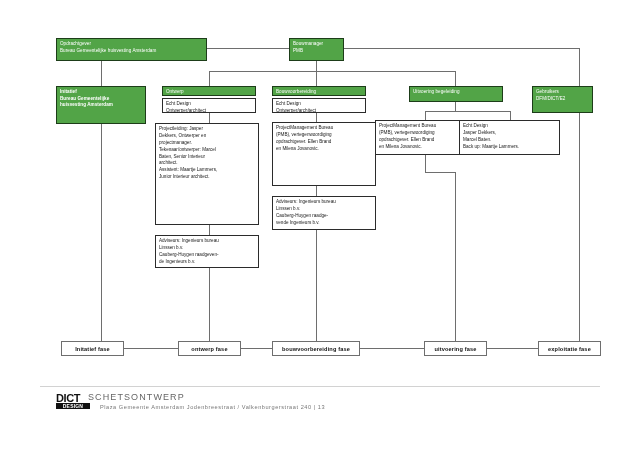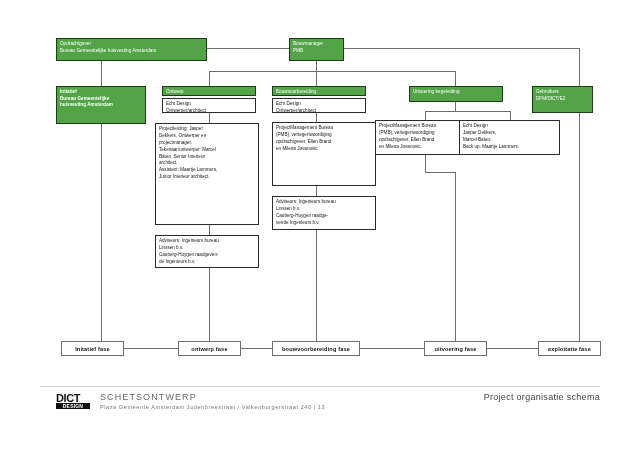--- a/index.html
+++ b/index.html
@@ -106,21 +106,21 @@
     letter-spacing: .2px;
     line-height: 6px;
     display: block;
     background: #111111;
     color: #ffffff;
     width: 34px;
     text-align: center;
   }
   #footer-title {
     position: absolute;
-    left: 100px;
+    left: 88px;
     top: 392px;
     font-size: 9px;
     letter-spacing: 1.1px;
     color: #666666;
   }
   #footer-sub {
     position: absolute;
     left: 100px;
     top: 404px;
     font-size: 5.6px;
@@ -251,15 +251,14 @@
 
   <div id="footer-rule"></div>
 
   <div id="logo">
     <span class="logo-main">DICT</span>
     <span class="logo-sub">DESIGN</span>
   </div>
 
   <div id="footer-title">SCHETSONTWERP</div>
   <div id="footer-sub">Plaza Gemeente Amsterdam Jodenbreestraat / Valkenburgerstraat 240  |  13</div>
-  <div id="footer-right">Project organisatie schema</div>
 
 </div>
 
 </body></html>

